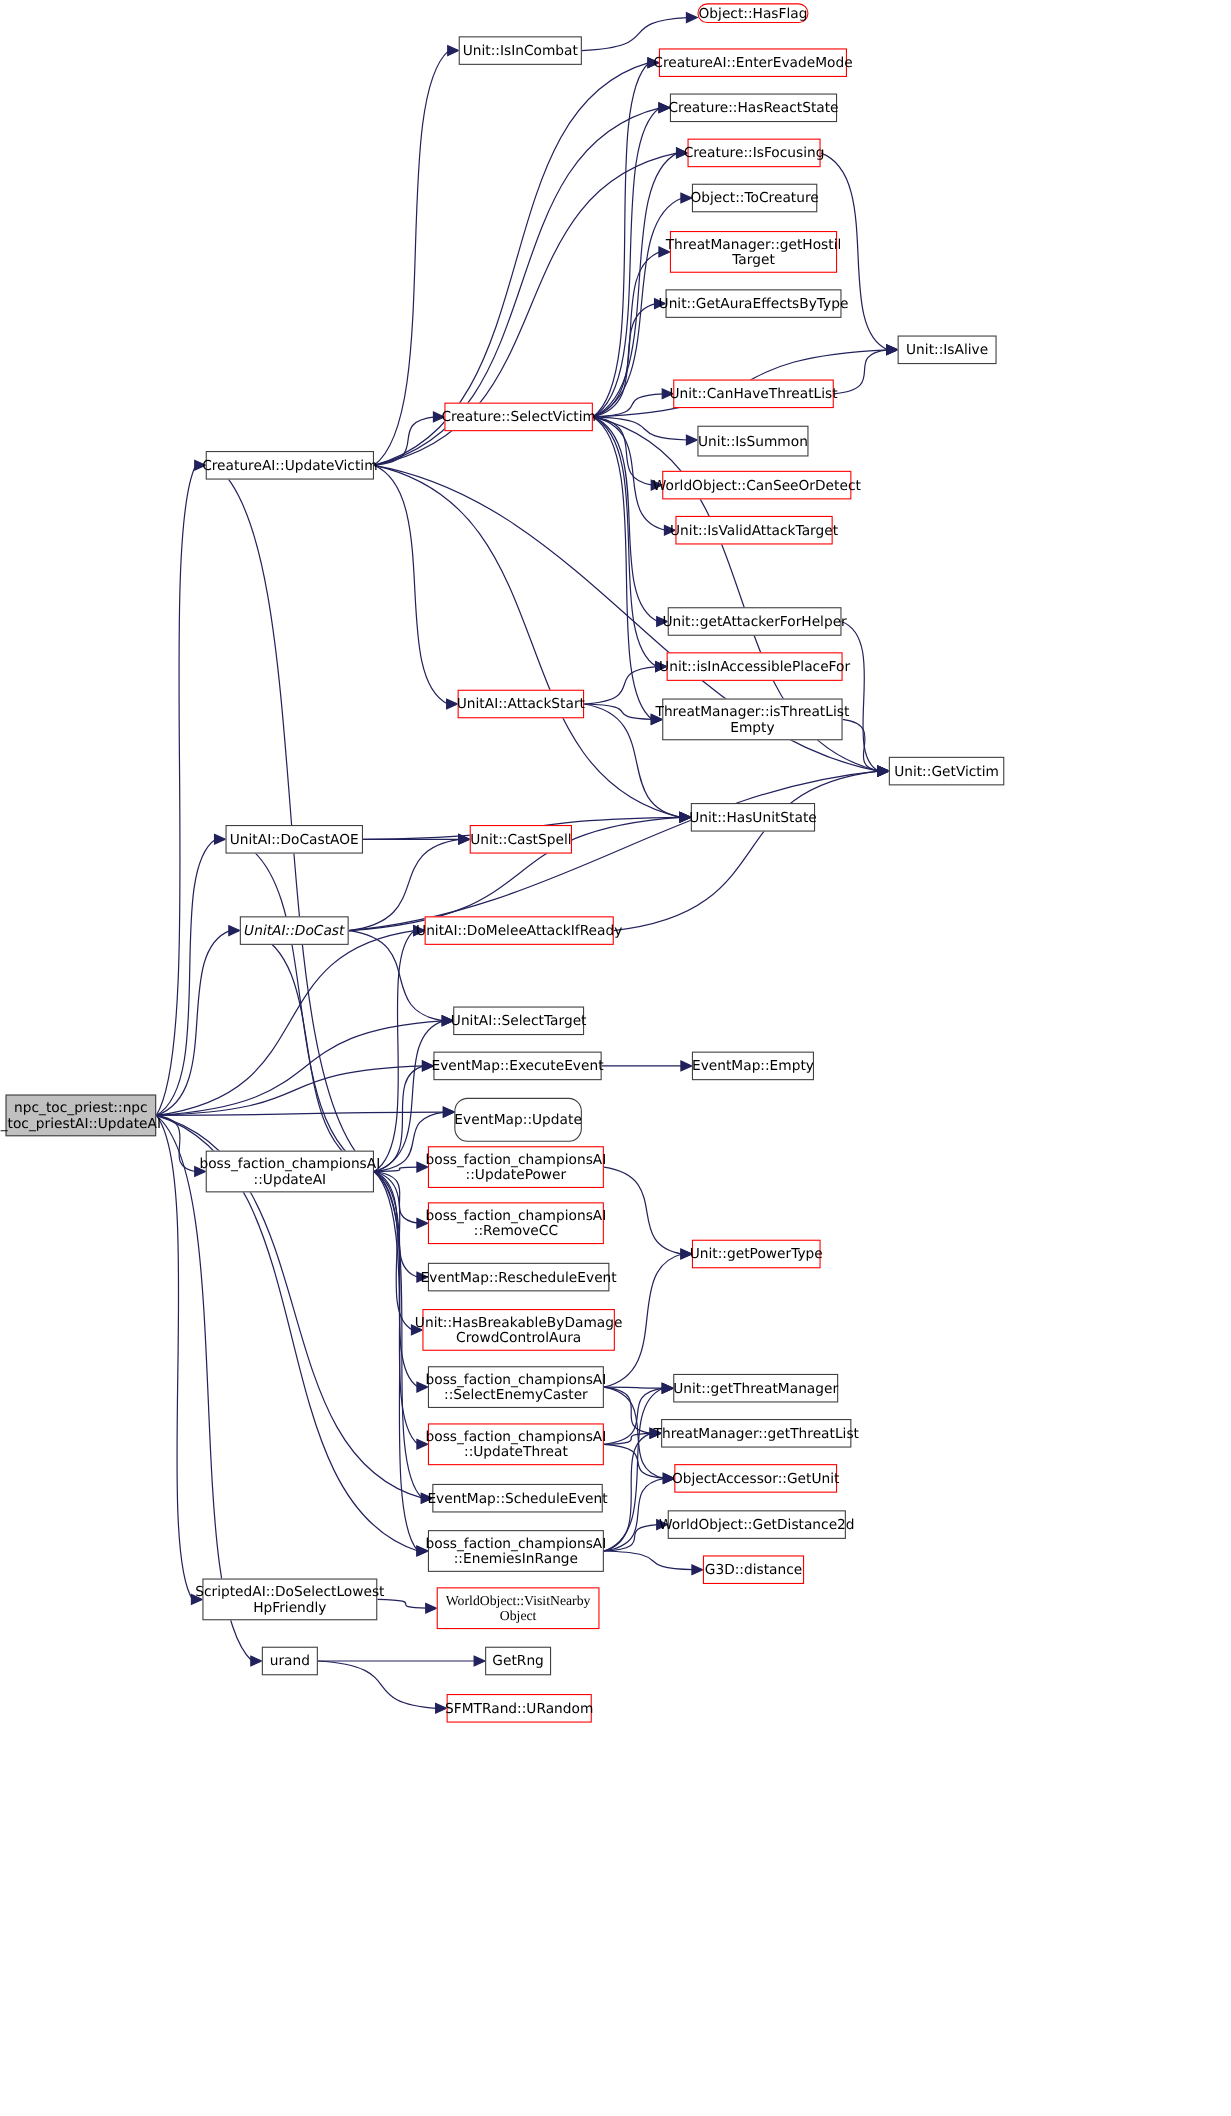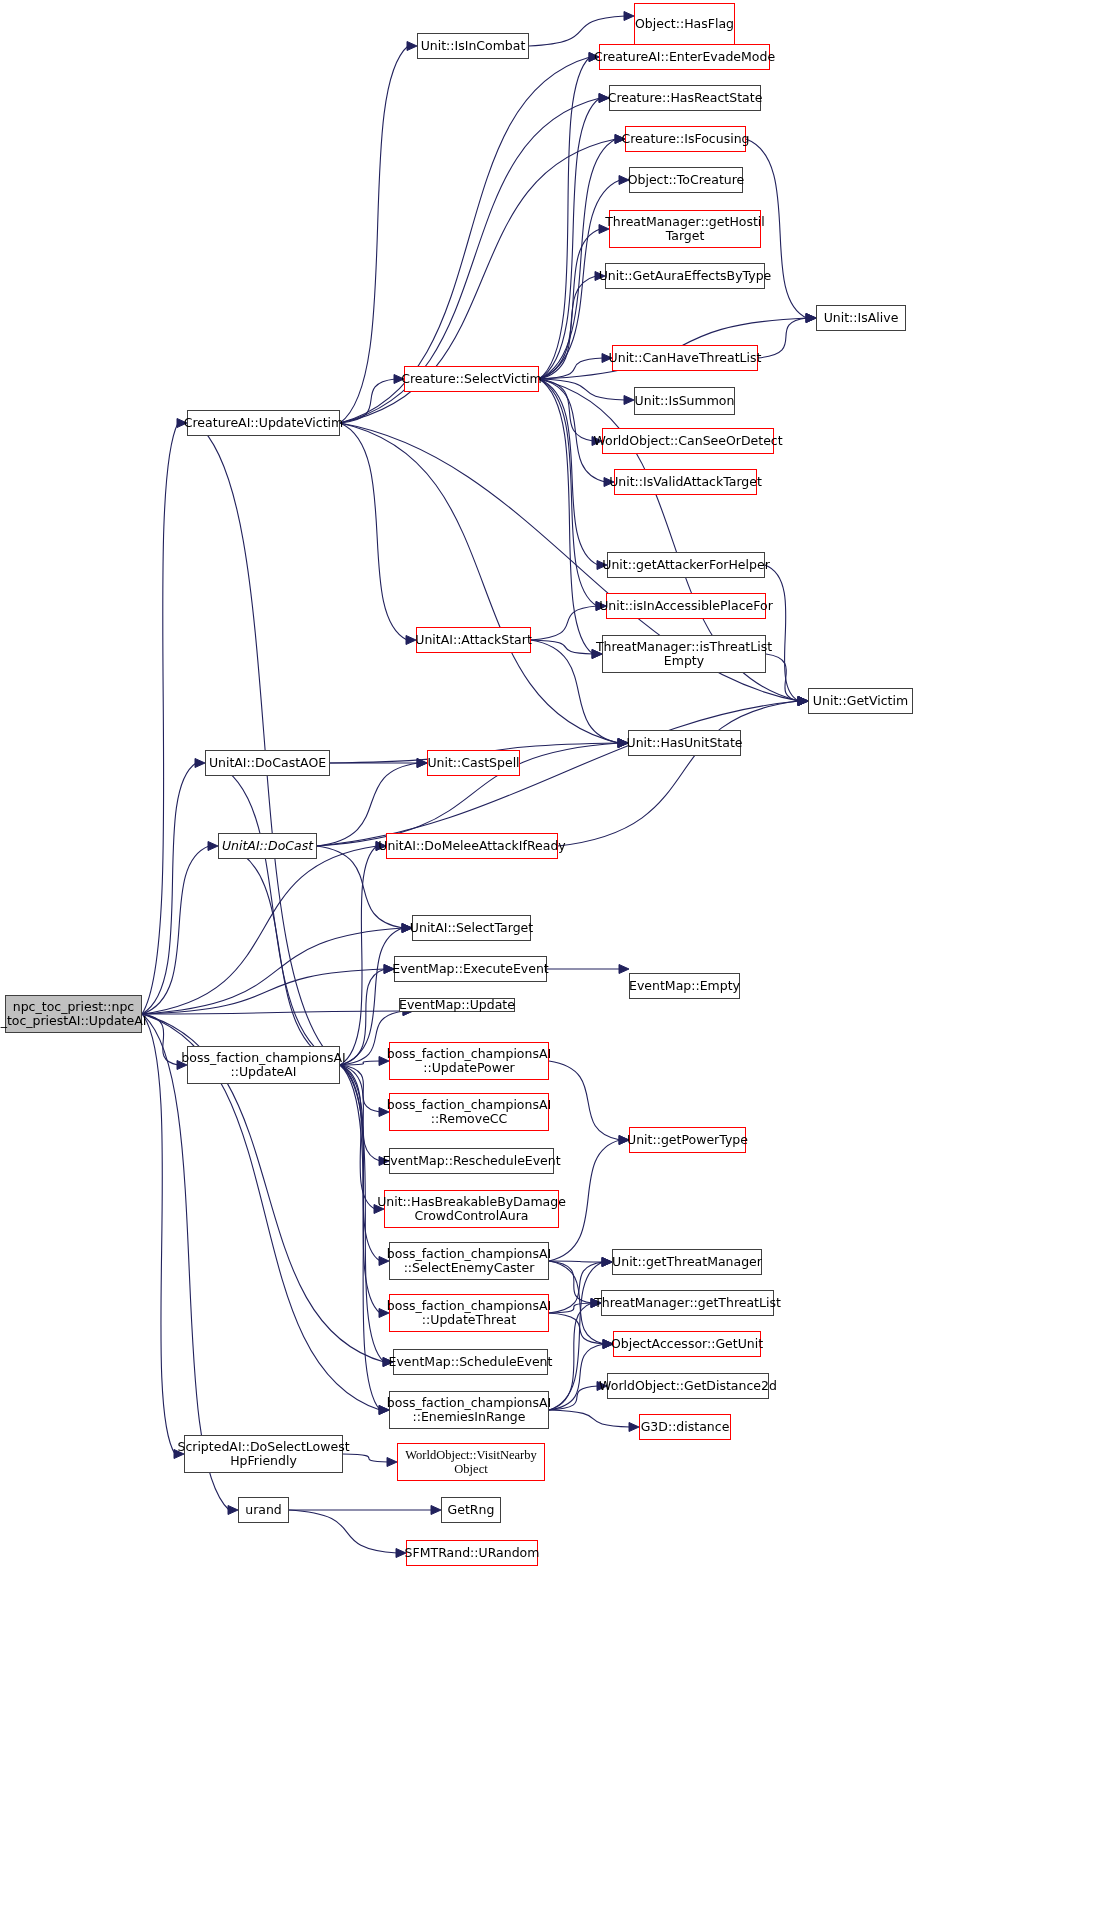--- a/index.html
+++ b/index.html
@@ -181,21 +181,21 @@
       <polygon points="639 1427 629 1422.5 629 1431.5"></polygon>
       <path d="M 343 1454 C 392.7 1454.96, 347.3 1461.04, 388 1462"></path>
       <polygon points="397 1462 387 1457.5 387 1466.5"></polygon>
       <path d="M 289 1510 C 392.6 1510, 337.4 1510, 432 1510"></path>
       <polygon points="441 1510 431 1505.5 431 1514.5"></polygon>
       <path d="M 289 1510 C 373.35 1515.16, 321.65 1547.84, 397 1553"></path>
       <polygon points="406 1553 396 1548.5 396 1557.5"></polygon>
     </svg>
   <div id="node-layer">
       <div class="node black" style="left: 417px; top: 33px; width: 112px; height: 26px;">Unit::IsInCombat</div>
-      <div class="node red" style="left: 634px; top: 3px; width: 101px; height: 42px;">Object::HasFlag</div>
+      <div class="node red" style="left: 634px; top: 3px; width: 101px; height: 18px; border-radius: 13px;">Object::HasFlag</div>
       <div class="node red" style="left: 599px; top: 44px; width: 171px; height: 26px;">CreatureAI::EnterEvadeMode</div>
       <div class="node black" style="left: 609px; top: 85px; width: 152px; height: 26px;">Creature::HasReactState</div>
       <div class="node red" style="left: 625px; top: 126px; width: 121px; height: 26px;">Creature::IsFocusing</div>
       <div class="node black" style="left: 629px; top: 167px; width: 114px; height: 26px;">Object::ToCreature</div>
       <div class="node red" style="left: 609px; top: 210px; width: 152px; height: 38px;">ThreatManager::getHostil
 Target</div>
       <div class="node black" style="left: 605px; top: 263px; width: 160px; height: 26px;">Unit::GetAuraEffectsByType</div>
       <div class="node black" style="left: 816px; top: 305px; width: 90px; height: 26px;">Unit::IsAlive</div>
       <div class="node red" style="left: 404px; top: 366px; width: 135px; height: 26px;">Creature::SelectVictim</div>
       <div class="node red" style="left: 612px; top: 345px; width: 146px; height: 26px;">Unit::CanHaveThreatList</div>
@@ -209,22 +209,22 @@
 Empty</div>
       <div class="node red" style="left: 416px; top: 627px; width: 115px; height: 26px;">UnitAI::AttackStart</div>
       <div class="node black" style="left: 808px; top: 688px; width: 105px; height: 26px;">Unit::GetVictim</div>
       <div class="node black" style="left: 628px; top: 730px; width: 113px; height: 26px;">Unit::HasUnitState</div>
       <div class="node black" style="left: 205px; top: 750px; width: 125px; height: 26px;">UnitAI::DoCastAOE</div>
       <div class="node red" style="left: 427px; top: 750px; width: 93px; height: 26px;">Unit::CastSpell</div>
       <div class="node black" style="left: 218px; top: 833px; width: 99px; height: 26px; font-style: italic;">UnitAI::DoCast</div>
       <div class="node red" style="left: 386px; top: 833px; width: 172px; height: 26px;">UnitAI::DoMeleeAttackIfReady</div>
       <div class="node black" style="left: 412px; top: 915px; width: 119px; height: 26px;">UnitAI::SelectTarget</div>
       <div class="node black" style="left: 394px; top: 956px; width: 153px; height: 26px;">EventMap::ExecuteEvent</div>
-      <div class="node black" style="left: 629px; top: 956px; width: 111px; height: 26px; margin-top: 17px;">EventMap::Empty</div>
-      <div class="node black" style="left: 399px; top: 998px; width: 116px; height: 14px;">EventMap::Update</div>
+      <div class="node black" style="left: 629px; top: 956px; width: 111px; height: 26px;">EventMap::Empty</div>
+      <div class="node black" style="left: 413px; top: 998px; width: 116px; height: 40px; border-radius: 12px;">EventMap::Update</div>
       <div class="node root" style="left: 5px; top: 995px; width: 137px; height: 38px;">npc_toc_priest::npc
 _toc_priestAI::UpdateAI</div>
       <div class="node black" style="left: 187px; top: 1046px; width: 153px; height: 38px;">boss_faction_championsAI
 ::UpdateAI</div>
       <div class="node red" style="left: 389px; top: 1042px; width: 160px; height: 38px;">boss_faction_championsAI
 ::UpdatePower</div>
       <div class="node red" style="left: 389px; top: 1093px; width: 160px; height: 38px;">boss_faction_championsAI
 ::RemoveCC</div>
       <div class="node black" style="left: 389px; top: 1148px; width: 165px; height: 26px;">EventMap::RescheduleEvent</div>
       <div class="node red" style="left: 384px; top: 1190px; width: 175px; height: 38px;">Unit::HasBreakableByDamage

